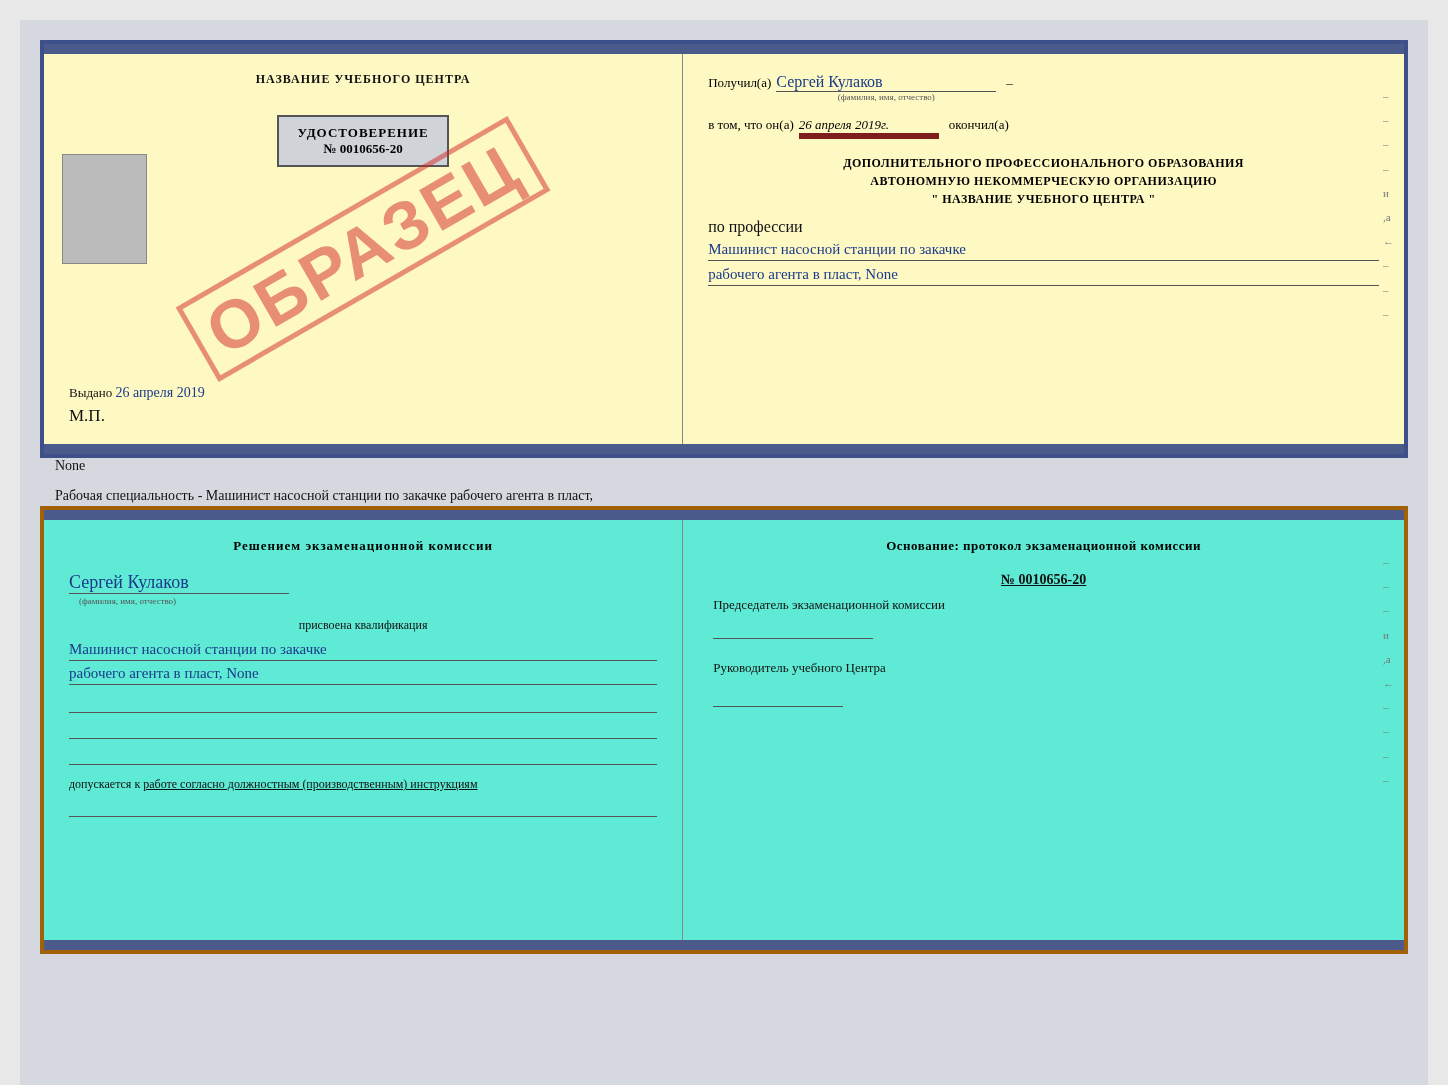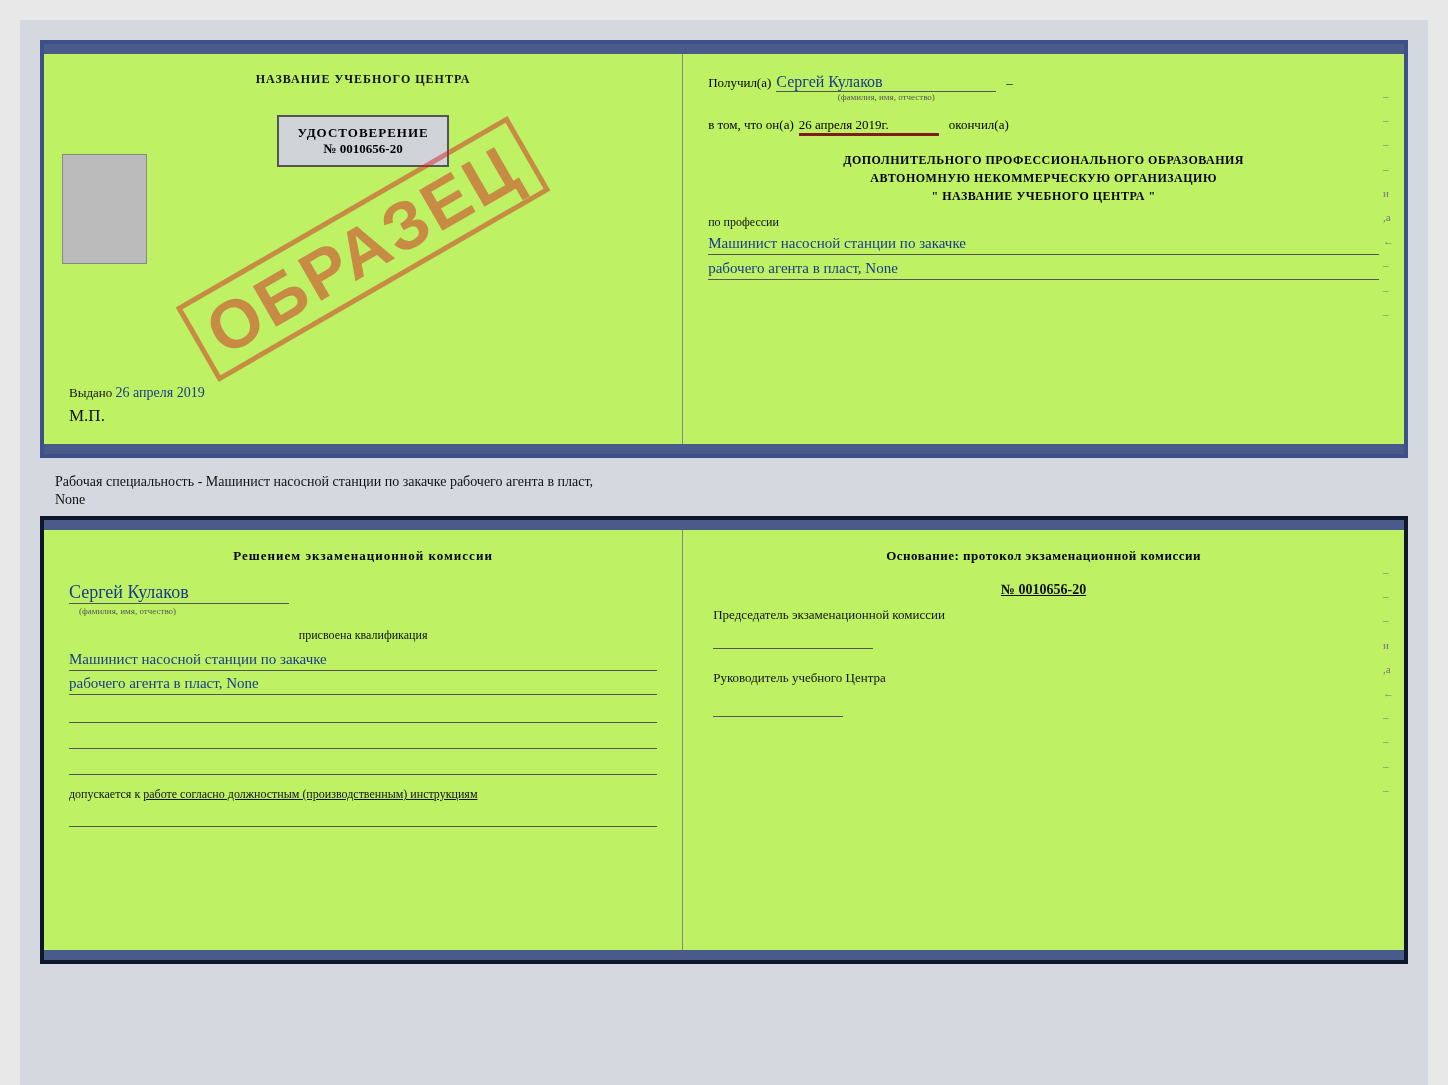--- a/index.html
+++ b/index.html
@@ -9,21 +9,21 @@
       min-height: 1085px;
       padding: 20px;
     }
 
   </style>
 </head>
 <body>
 
 <div style="background:#d5d8de; padding:20px; min-height:1085px;">
 
-  <div style="border:4px solid #3d508a; background:#bef264; margin-bottom:10px; position:relative;">
+  <div style="border:4px solid #3d508a; background:#fef9c3; position:relative;">
 
     <div style="height:10px; background:#4a5a8a; margin-bottom:0;"></div>
 
     <div style="display:flex; min-height:390px;">
 
       <div style="width:47%; border-right:1px solid #888; padding:18px 20px; position:relative; display:flex; flex-direction:column; align-items:center;">
 
         <div style="font-size:12px; font-weight:bold; text-align:center; letter-spacing:1px; text-transform:uppercase; margin-bottom:18px; color:#111;">НАЗВАНИЕ УЧЕБНОГО ЦЕНТРА</div>
 
         <div style="position:absolute; left:18px; top:100px; width:85px; height:110px; background:#bbb; border:1px solid #888;"></div>
@@ -52,50 +52,50 @@
           <span style="margin-right:5px;">Получил(а)</span>
           <span style="display:inline-block;">
             <span style="font-family:'Segoe Script','Brush Script MT',cursive; font-size:16px; color:#1a3a8c; border-bottom:1px solid #555; min-width:220px; display:inline-block;">Сергей Кулаков</span>
             <span style="font-size:9px; color:#555; display:block; text-align:center;">(фамилия, имя, отчество)</span>
           </span>
           <span style="margin-left:10px; font-size:13px;"> –</span>
         </div>
 
         <div style="display:flex; align-items:flex-start; margin-bottom:15px; font-size:13px; flex-wrap:wrap;">
           <span style="margin-right:5px;">в том, что он(а)</span>
-          <span style="border-bottom:3px solid #7f1d1d; min-width:140px; display:inline-block;">26 апреля 2019г.</span>
+          <span style="font-style:italic; border-bottom:6px solid #7f1d1d; min-width:140px; display:inline-block;">26 апреля 2019г.</span>
           <span style="margin-left:10px;">окончил(а)</span>
         </div>
 
         <div style="font-size:12px; font-weight:bold; text-align:center; letter-spacing:0.5px; text-transform:uppercase; line-height:1.5; margin-bottom:10px;">
           <div>ДОПОЛНИТЕЛЬНОГО ПРОФЕССИОНАЛЬНОГО ОБРАЗОВАНИЯ</div>
           <div>АВТОНОМНУЮ НЕКОММЕРЧЕСКУЮ ОРГАНИЗАЦИЮ</div>
           <div>"  НАЗВАНИЕ УЧЕБНОГО ЦЕНТРА  "</div>
         </div>
 
-        <div style="font-size:12px; color:#111; margin-bottom:5px;">по профессии</div>
+        <div style="font-size:16px; color:#111; margin-bottom:5px;">по профессии</div>
 
         <div style="font-family:'Segoe Script','Brush Script MT',cursive; font-size:15px; color:#1a3a8c; border-bottom:1px solid #555; display:block; margin-bottom:5px; padding-bottom:2px;">Машинист насосной станции по закачке</div>
         <div style="font-family:'Segoe Script','Brush Script MT',cursive; font-size:15px; color:#1a3a8c; border-bottom:1px solid #555; display:block; margin-bottom:5px; padding-bottom:2px;">рабочего агента в пласт, None</div>
 
         <div style="position:absolute; right:10px; top:30px; font-size:11px; color:#777; line-height:2.2;">
           <span>–</span><br><span>–</span><br><span>–</span><br><span>–</span><br>
           <span>и</span><br><span>,а</span><br><span>←</span><br>
           <span>–</span><br><span>–</span><br><span>–</span>
         </div>
       </div>
     </div>
 
     <div style="height:10px; background:#4a5a8a; margin-top:0;"></div>
   </div>
 
+  <div style="padding:0px 15px 8px; font-size:14px; color:#111;">None</div>
   <div style="padding:6px 15px 2px; font-size:14px; color:#111;">Рабочая специальность - Машинист насосной станции по закачке рабочего агента в пласт,</div>
-  <div style="padding:0px 15px 8px; font-size:14px; color:#111;">None</div>
 
-  <div style="border:4px solid #0f172a; background:#bef264; position:relative;">
+  <div style="border:4px solid #a16207; background:#5eead4; position:relative;">
 
     <div style="height:10px; background:#4a5a8a;"></div>
 
     <div style="display:flex; min-height:420px;">
 
       <div style="width:47%; border-right:1px solid #888; padding:18px 25px; position:relative;">
 
         <div style="font-size:13px; font-weight:bold; letter-spacing:1px; text-align:center; margin-bottom:18px;">Решением экзаменационной комиссии</div>
 
         <div style="margin-bottom:2px;">

